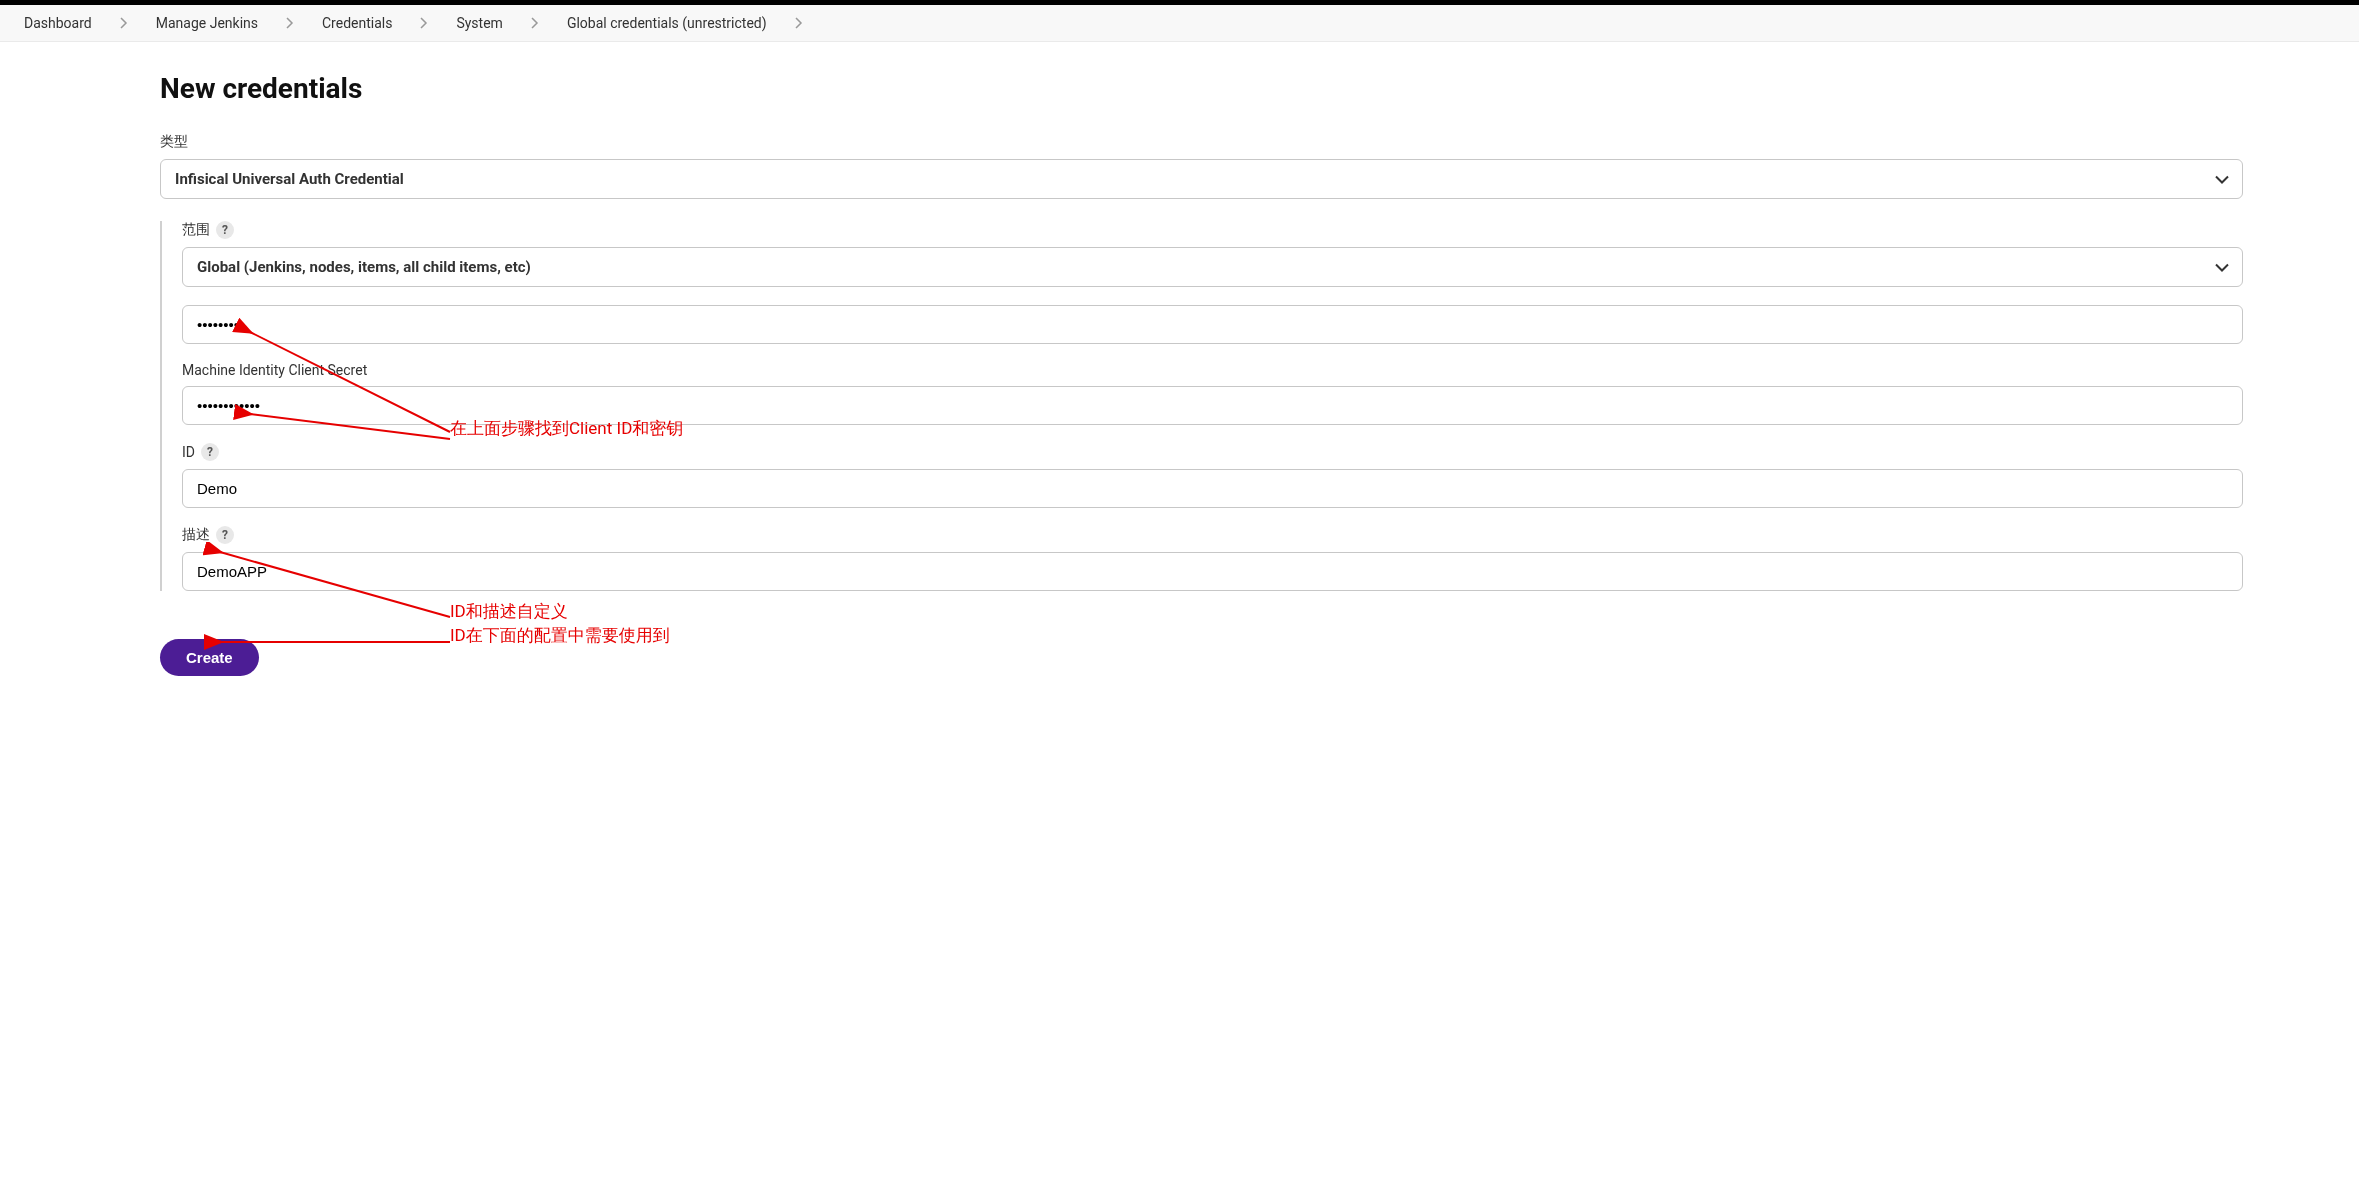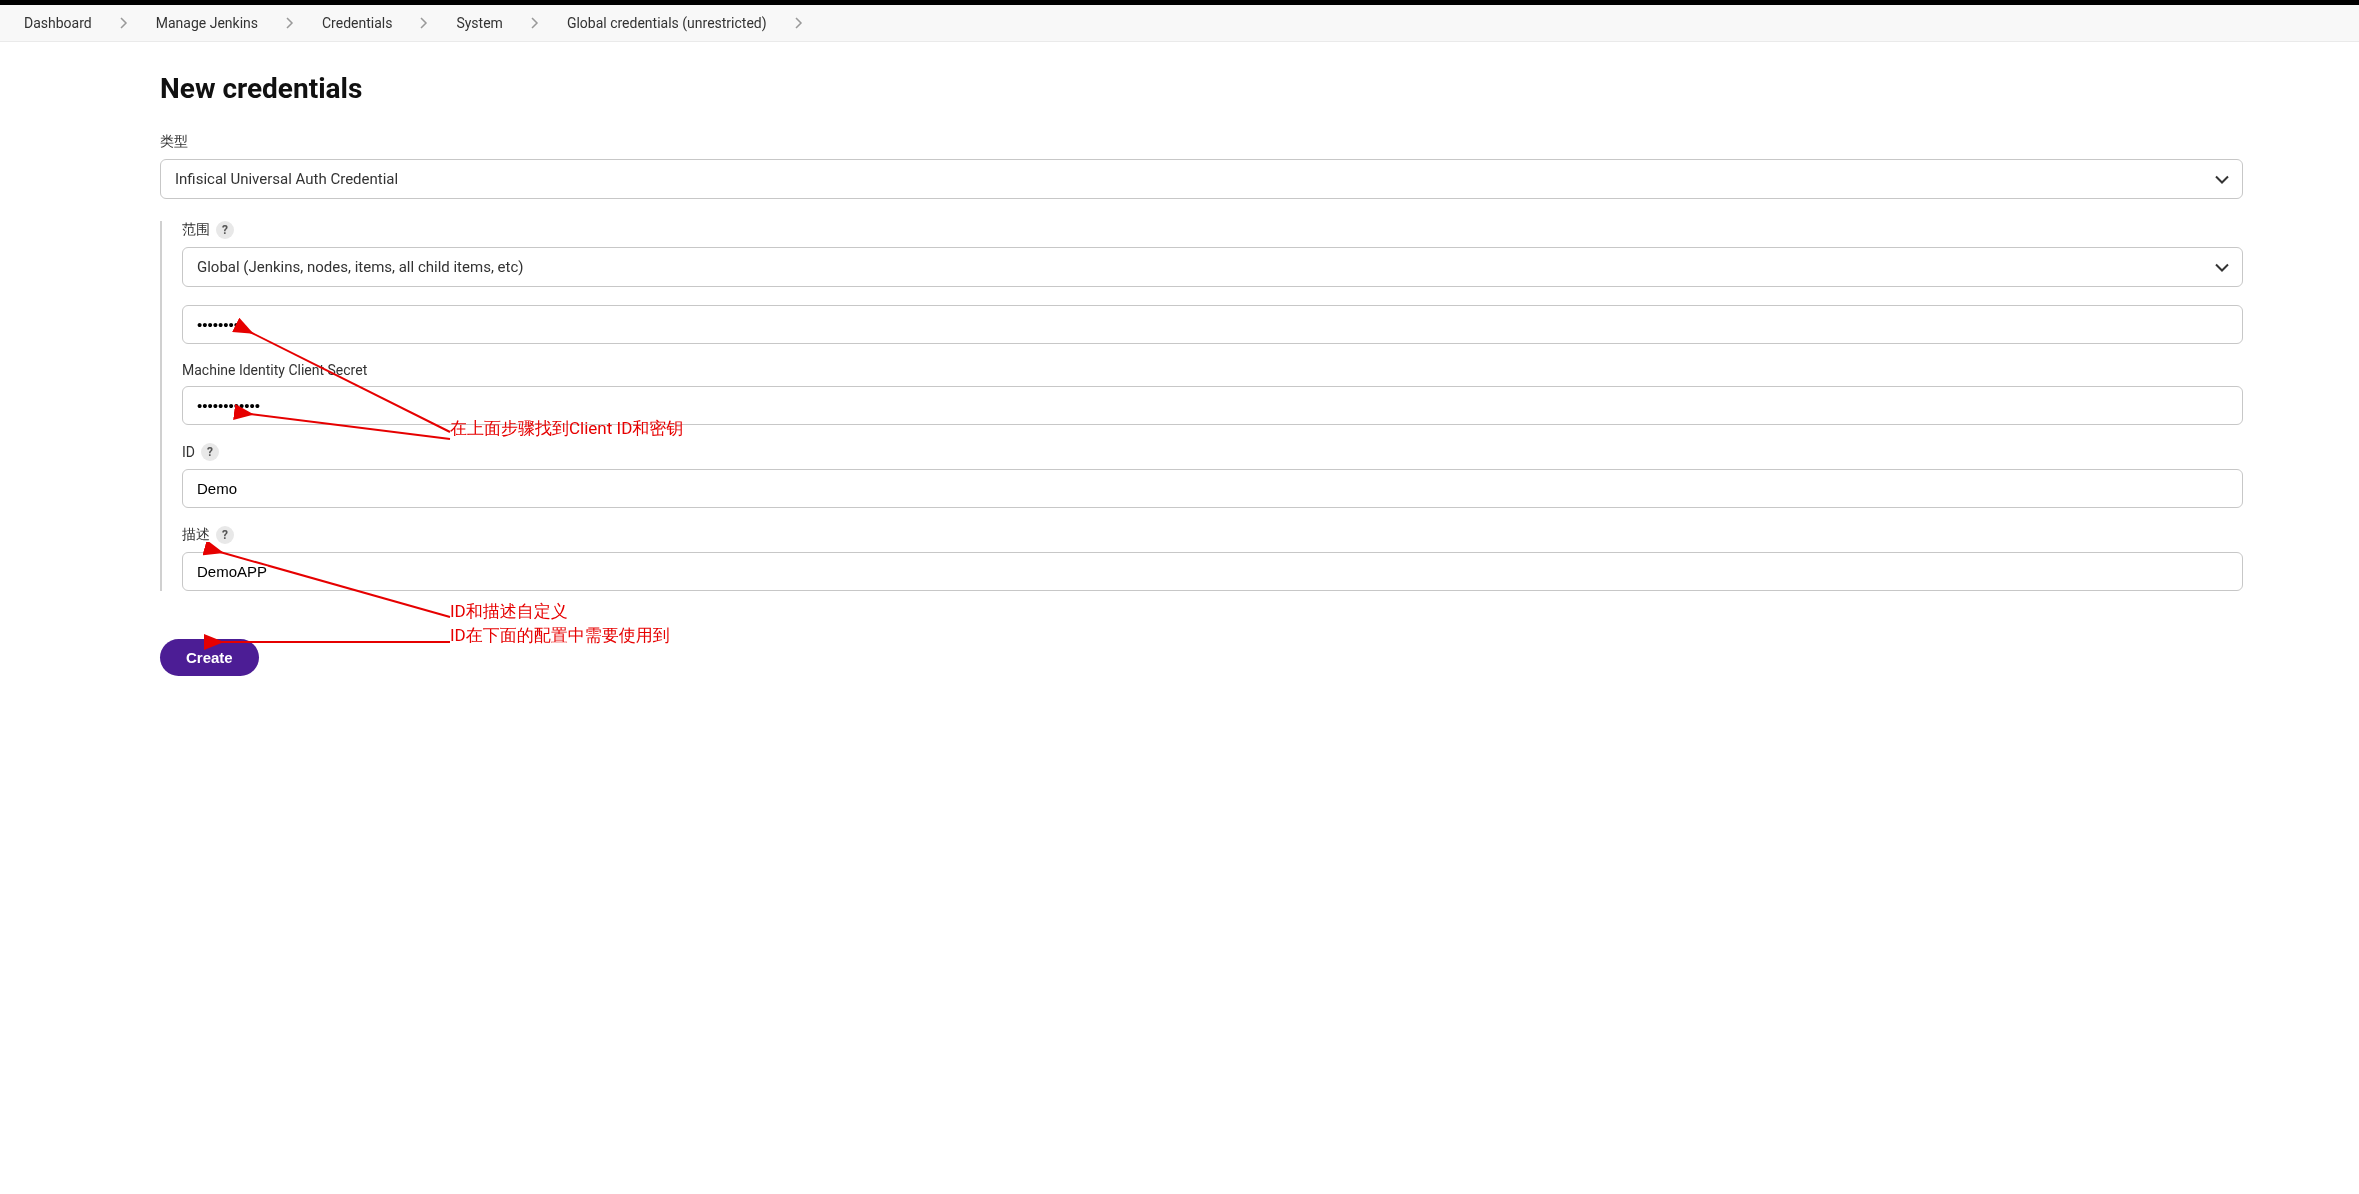--- a/index.html
+++ b/index.html
@@ -7,21 +7,21 @@
     .topbar { height: 5px; background: #000; }
     .breadcrumb-bar { background: #f8f8f8; border-bottom: 1px solid #eaeaea; padding: 10px 24px; display: flex; align-items: center; font-size: 14px; gap: 18px; }
     .breadcrumb-item { color: #333; cursor: pointer; }
     .breadcrumb-sep { color: #999; margin: 0 10px; display: inline-flex; }
     .page { padding: 30px 116px 40px 160px; }
     .page-title { font-size: 28px; font-weight: 700; margin-bottom: 28px; color: #111; }
     .field-group { margin-bottom: 18px; }
     .field-label { font-size: 14px; color: #333; margin-bottom: 8px; display: flex; align-items: center; gap: 6px; }
     .help-badge { display: inline-flex; align-items: center; justify-content: center; width: 18px; height: 18px; border-radius: 50%; background: #e8e8e8; color: #555; font-size: 12px; font-weight: 700; cursor: pointer; }
     .select-wrap { position: relative; }
-    .select-input { width: 100%; padding: 10px 14px; border: 1px solid #c7c7c7; border-radius: 6px; font-size: 15px; background: #fff; appearance: none; cursor: pointer; }
+    .select-input { width: 100%; padding: 10px 14px; border: 1px solid #c7c7c7; border-radius: 6px; font-size: 15px; background: #fff; appearance: none; cursor: pointer; font-weight: bold; }
     .chevron { position: absolute; right: 14px; top: 50%; transform: translateY(-50%); pointer-events: none; color: #333; }
     .text-input { width: 100%; padding: 10px 14px; border: 1px solid #c7c7c7; border-radius: 6px; font-size: 15px; background: #fff; }
     .nested { border-left: 2px solid #d0d0d0; padding-left: 20px; margin-top: 22px; }
     .btn-primary { background: #4c1d95; color: #fff; border: none; border-radius: 20px; padding: 10px 26px; font-size: 15px; font-weight: 600; cursor: pointer; margin-top: 30px; }
     .annotation { position: absolute; color: #e60000; font-size: 18px; pointer-events: none; }
     .anno-text { color: #e60000; font-size: 17px; line-height: 1.4; }
     .page-wrap { position: relative; }
   </style>
 </head>
 <body>

